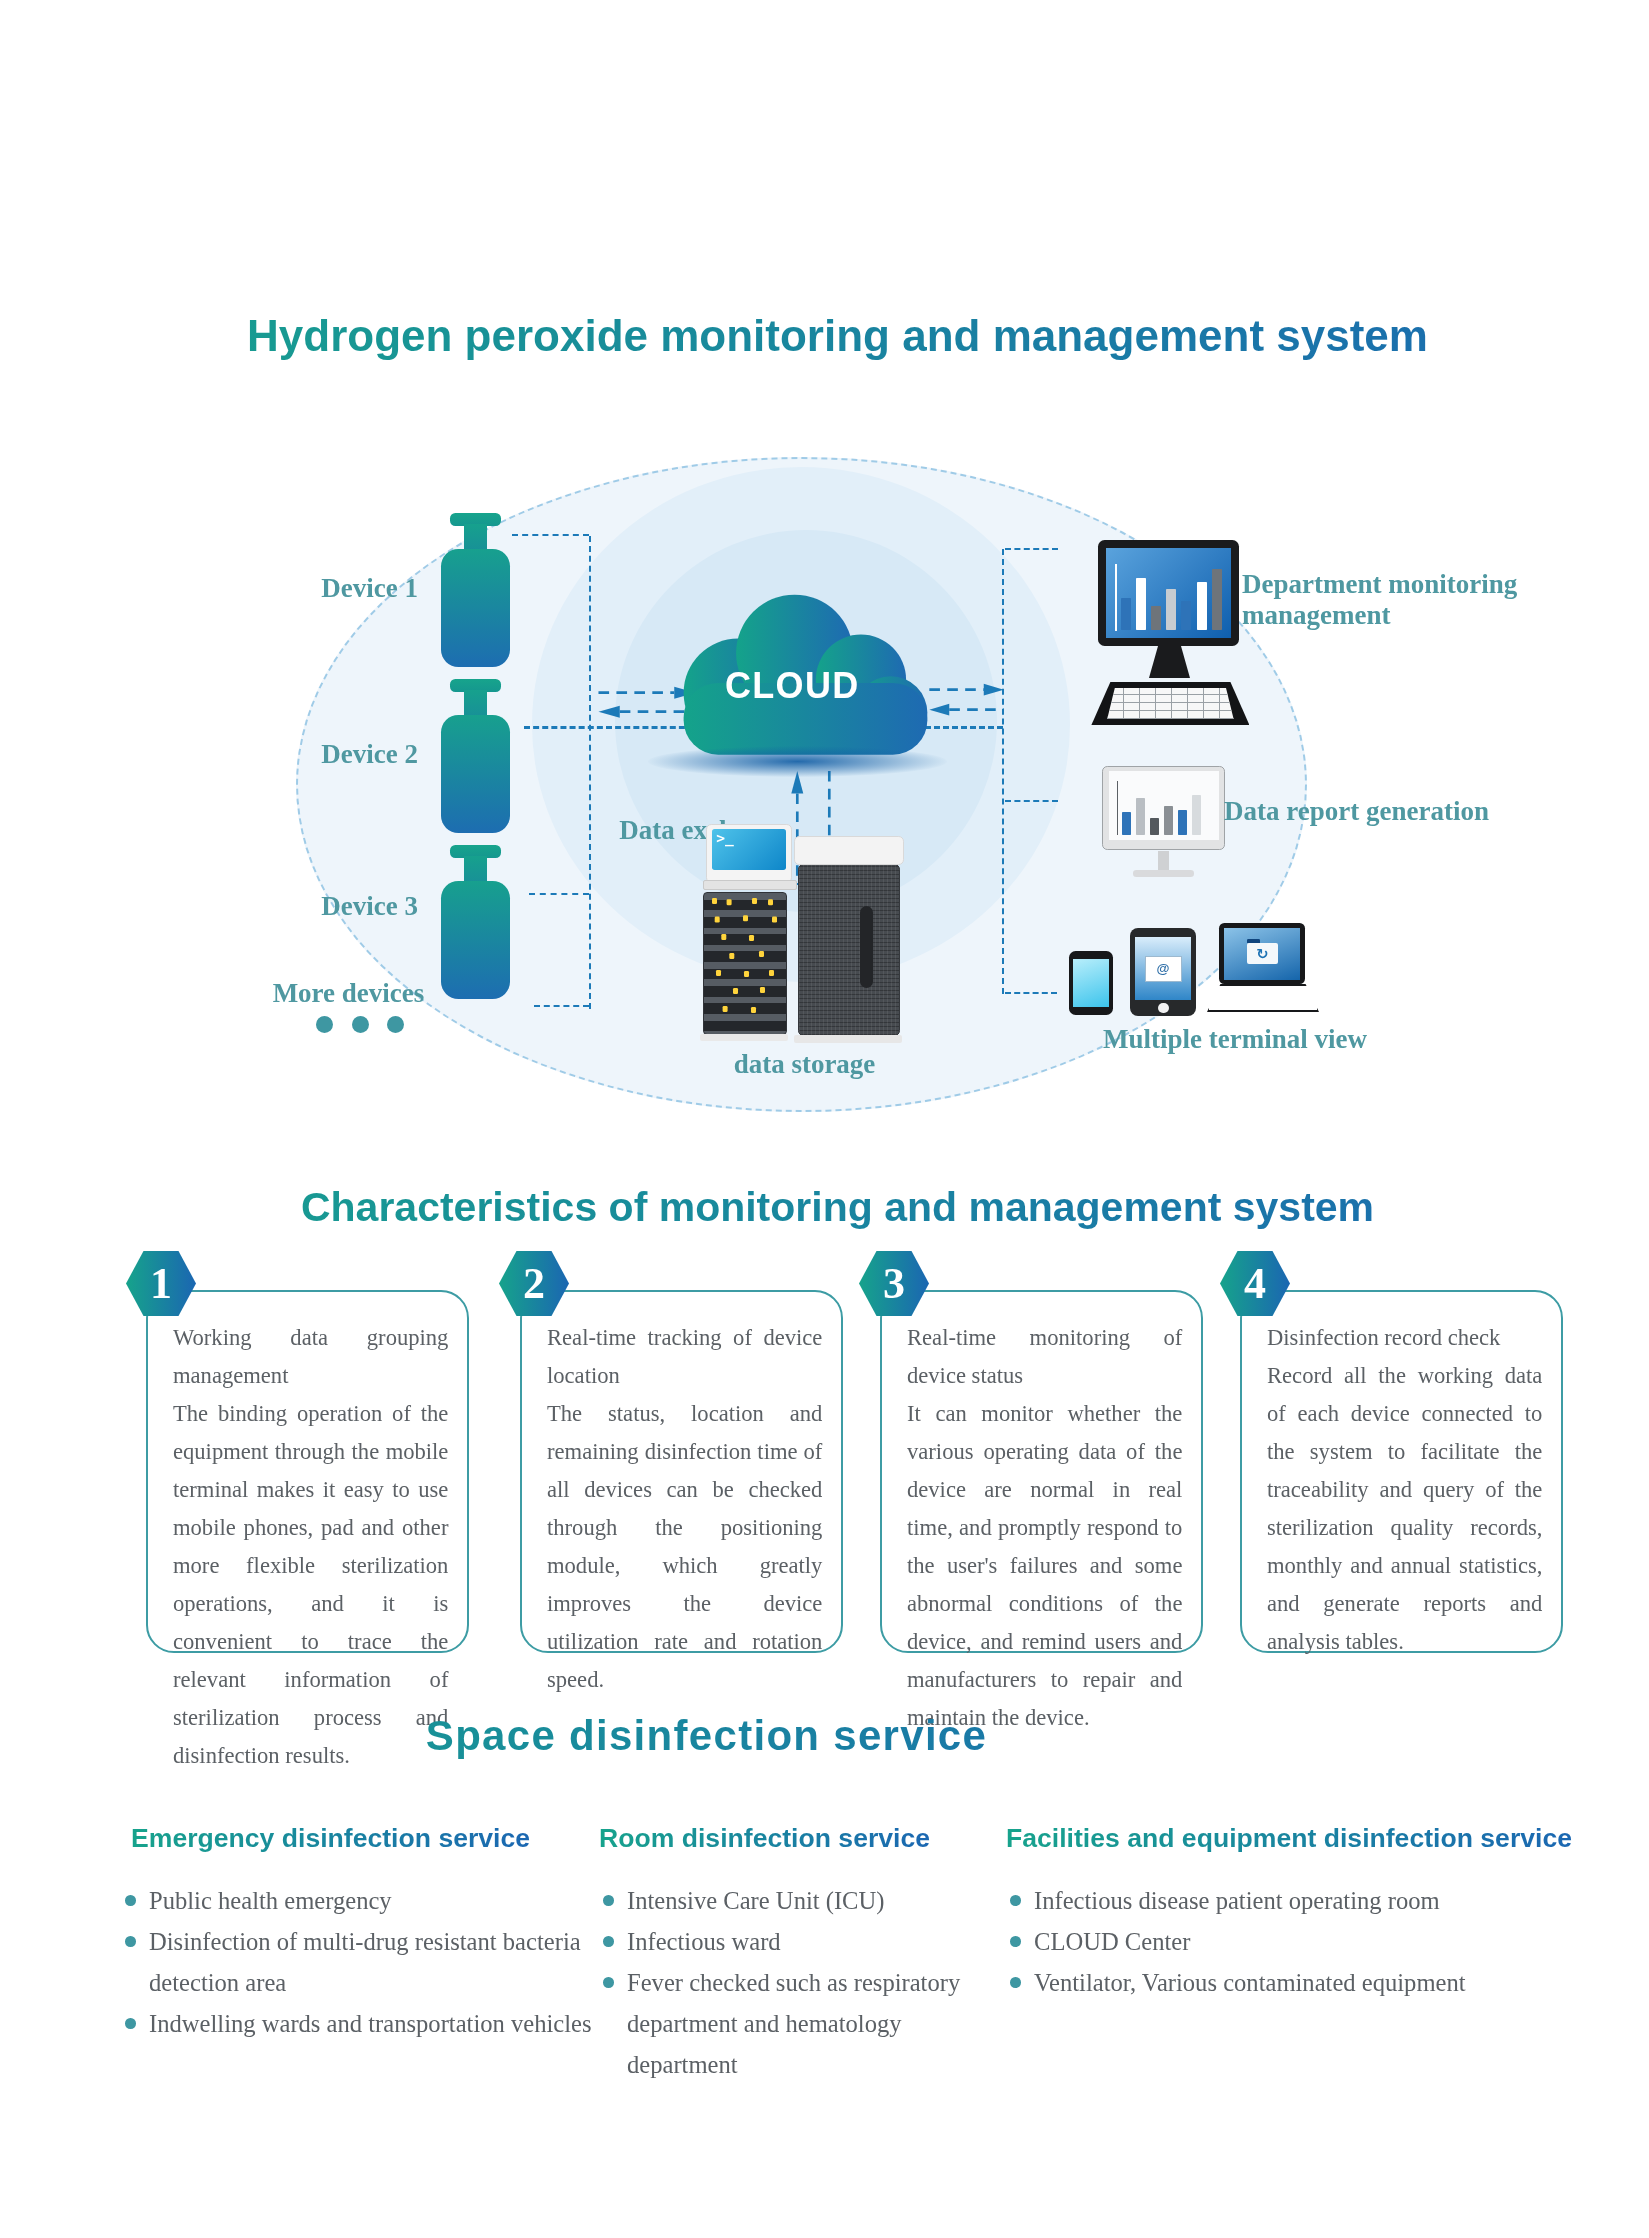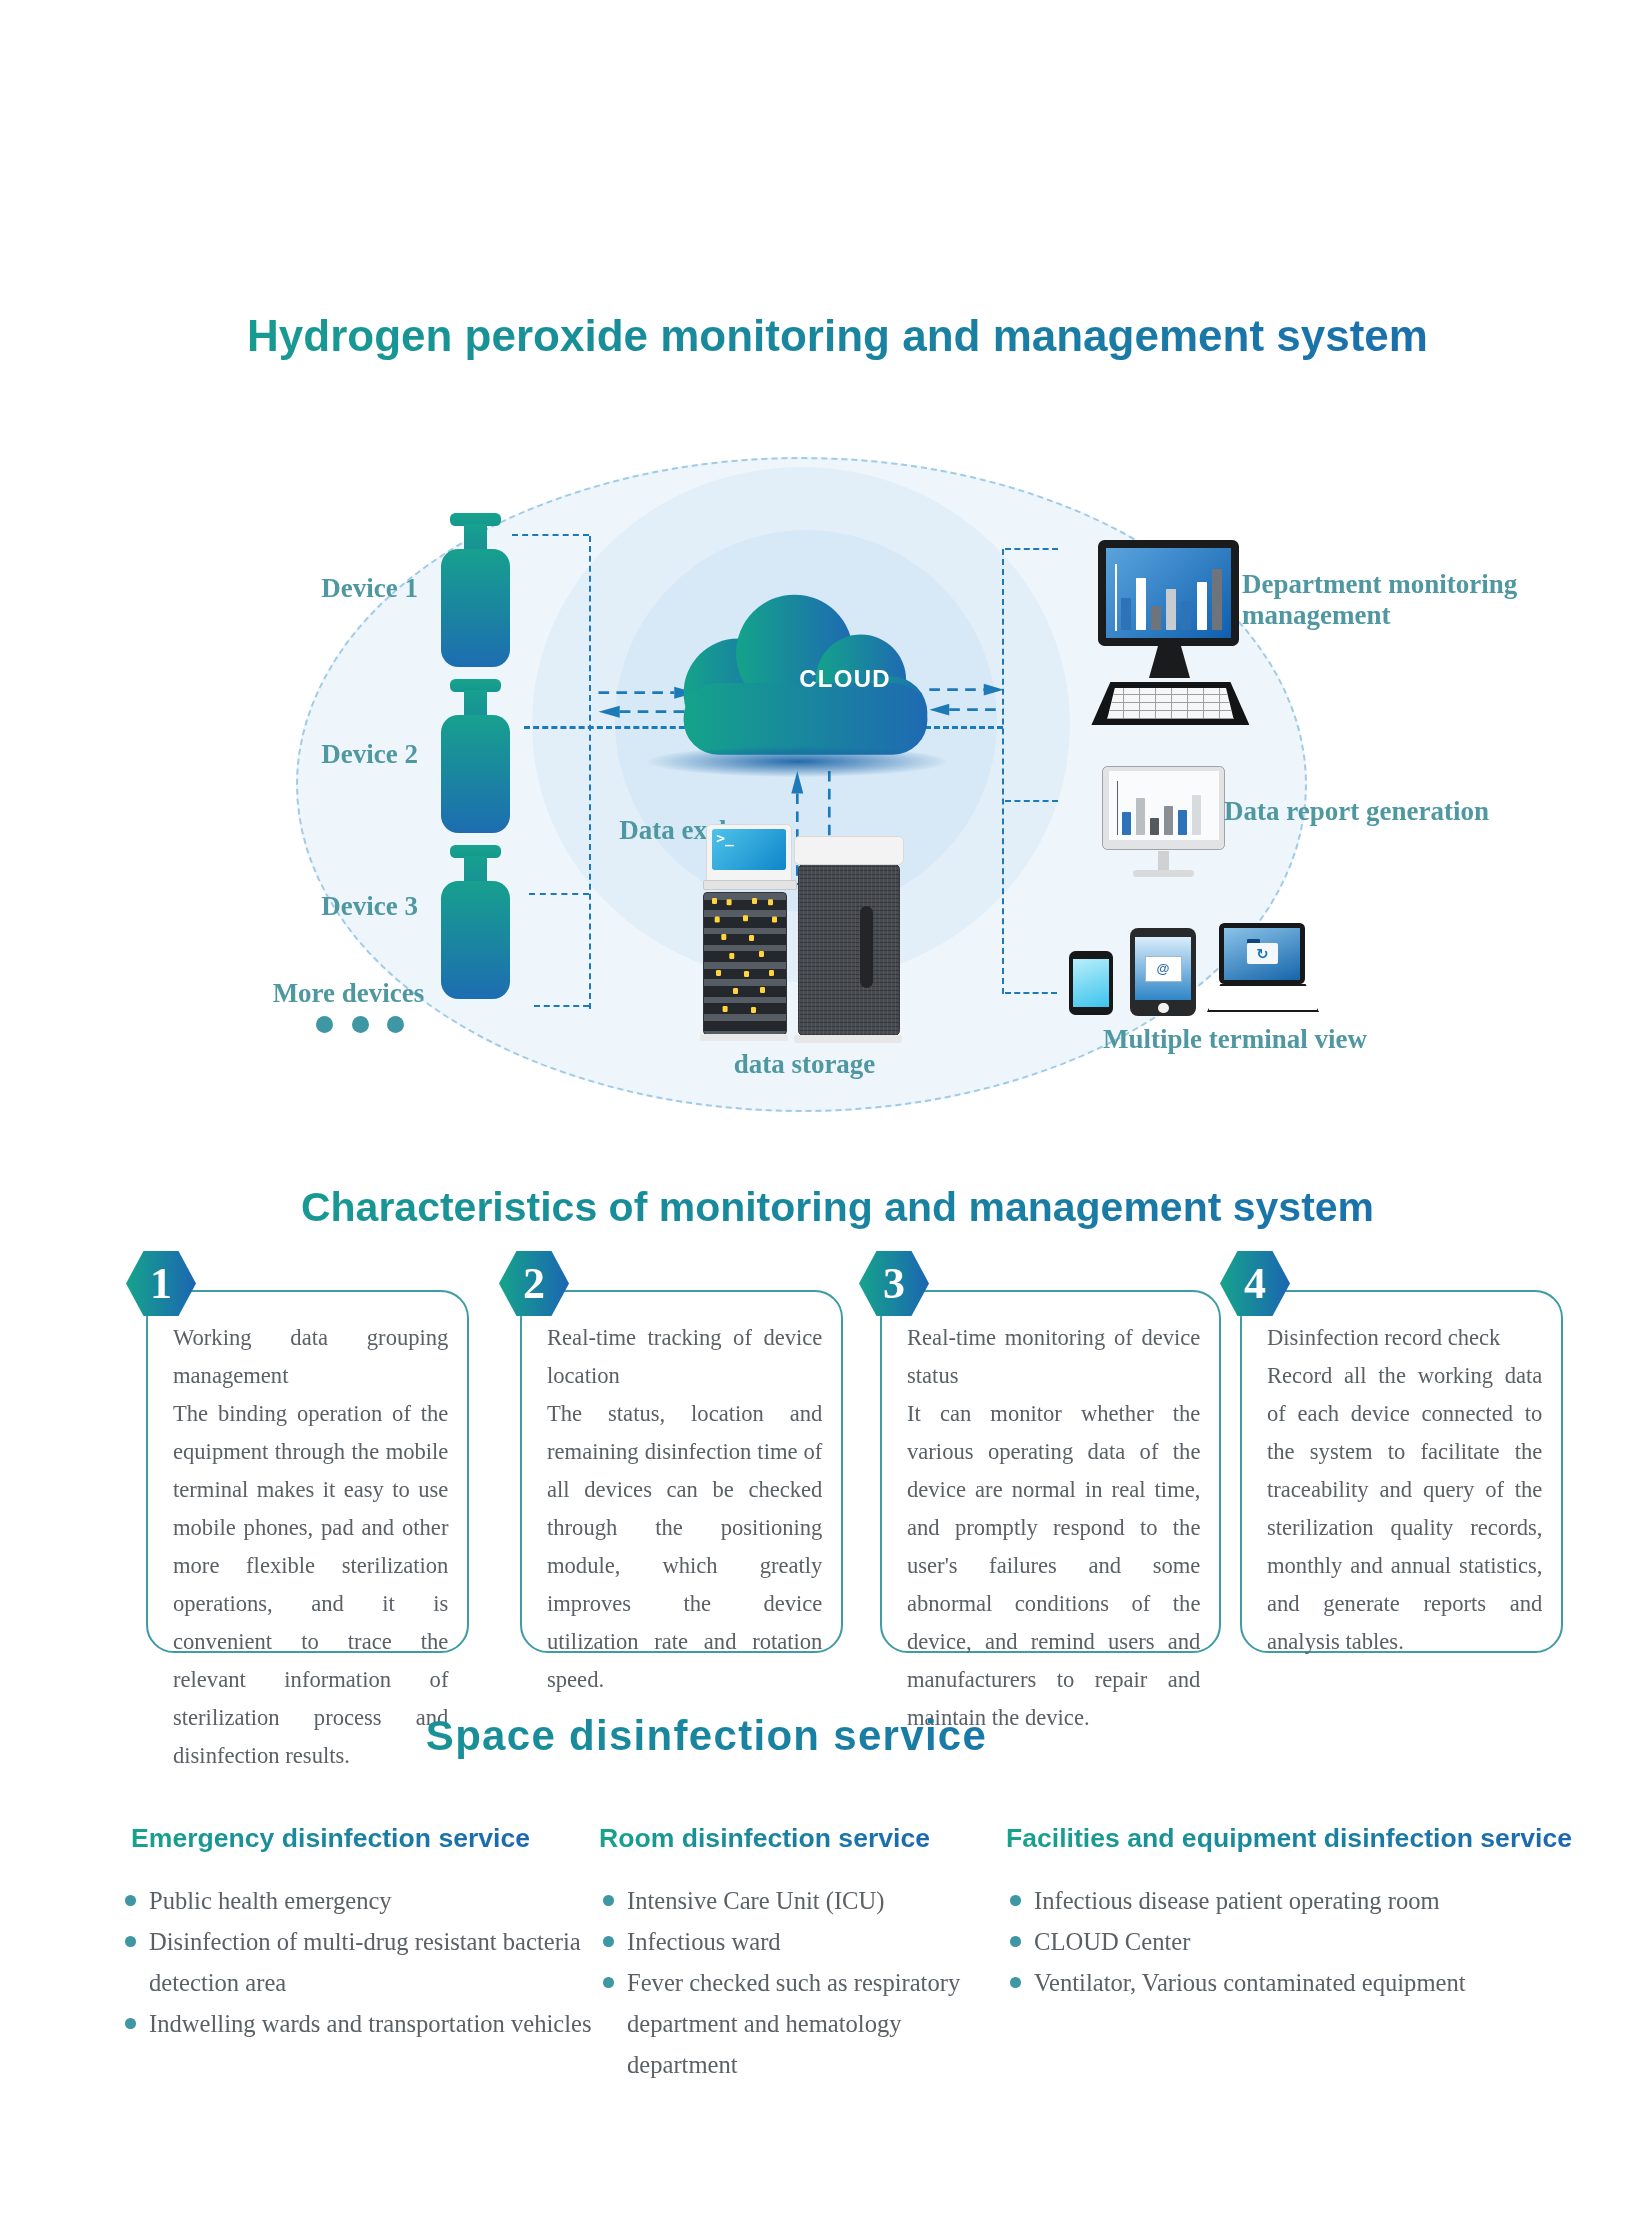--- a/index.html
+++ b/index.html
@@ -36,22 +36,22 @@
                background:linear-gradient(180deg,#17a08e 0%,#1d6db1 100%);}
 
   .dot{width:17.3px;height:17.3px;border-radius:50%;background:#3e97a2;}
 
   
   .vline{border-left:2.7px dashed #1c7ab8;}
   .hline{border-top:2.7px dashed #1c7ab8;}
   .hline-bold{border-top:3.3px dashed #1c7ab8;}
 
   
-  .cloud-text{left:725px;top:665px;width:166px;text-align:right;color:#ffffff;
-              font-family:"Liberation Sans",sans-serif;font-weight:bold;font-size:24px;letter-spacing:1.3px;}
+  .cloud-text{left:725px;top:665px;width:166px;text-align:left;color:#ffffff;
+              font-family:"Liberation Sans",sans-serif;font-weight:bold;font-size:36px;letter-spacing:1.3px;}
   .cloud-shadow{left:648px;top:746px;width:299px;height:31px;border-radius:50%;
                 background:radial-gradient(ellipse at center,rgba(16,92,163,0.9) 0%,rgba(16,92,163,0.35) 45%,rgba(16,92,163,0) 72%);}
 
   
   .term{left:706px;top:824px;width:84px;height:57px;background:#f4f4f4;border:1.3px solid #d8d8d8;border-radius:5.3px;}
   .term .scr{position:absolute;left:5.3px;top:4px;right:5.3px;bottom:12px;border-radius:2.7px;
              background:linear-gradient(135deg,#4fc3ea,#0e86c9);color:#ffffff;
              font-family:"DejaVu Sans Mono",monospace;font-size:14.6px;font-weight:bold;padding-left:4px;}
   .term .kb{position:absolute;left:-4px;bottom:-8px;width:92px;height:8px;background:#e3e3e3;border-radius:2px;
             border:0.7px solid #c9c9c9;}
@@ -308,21 +308,21 @@
       <p>Working data grouping management</p>
       <p>The binding operation of the equipment through the mobile terminal makes it easy to use mobile phones, pad and other more flexible sterilization operations, and it is convenient to trace the relevant information of sterilization process and disinfection results.</p>
     </div>
   </div>
   <div class="abs card" style="left:520px;">
     <div class="txt">
       <p>Real-time tracking of device location</p>
       <p>The status, location and remaining disinfection time of all devices can be checked through the positioning module, which greatly improves the device utilization rate and rotation speed.</p>
     </div>
   </div>
-  <div class="abs card" style="left:880px;padding-left:18px;">
+  <div class="abs card" style="left:880px;">
     <div class="txt">
       <p>Real-time monitoring of device status</p>
       <p>It can monitor whether the various operating data of the device are normal in real time, and promptly respond to the user's failures and some abnormal conditions of the device, and remind users and manufacturers to repair and maintain the device.</p>
     </div>
   </div>
   <div class="abs card" style="left:1240px;">
     <div class="txt">
       <p>Disinfection record check</p>
       <p>Record all the working data of each device connected to the system to facilitate the traceability and query of the sterilization quality records, monthly and annual statistics, and generate reports and analysis tables.</p>
     </div>

